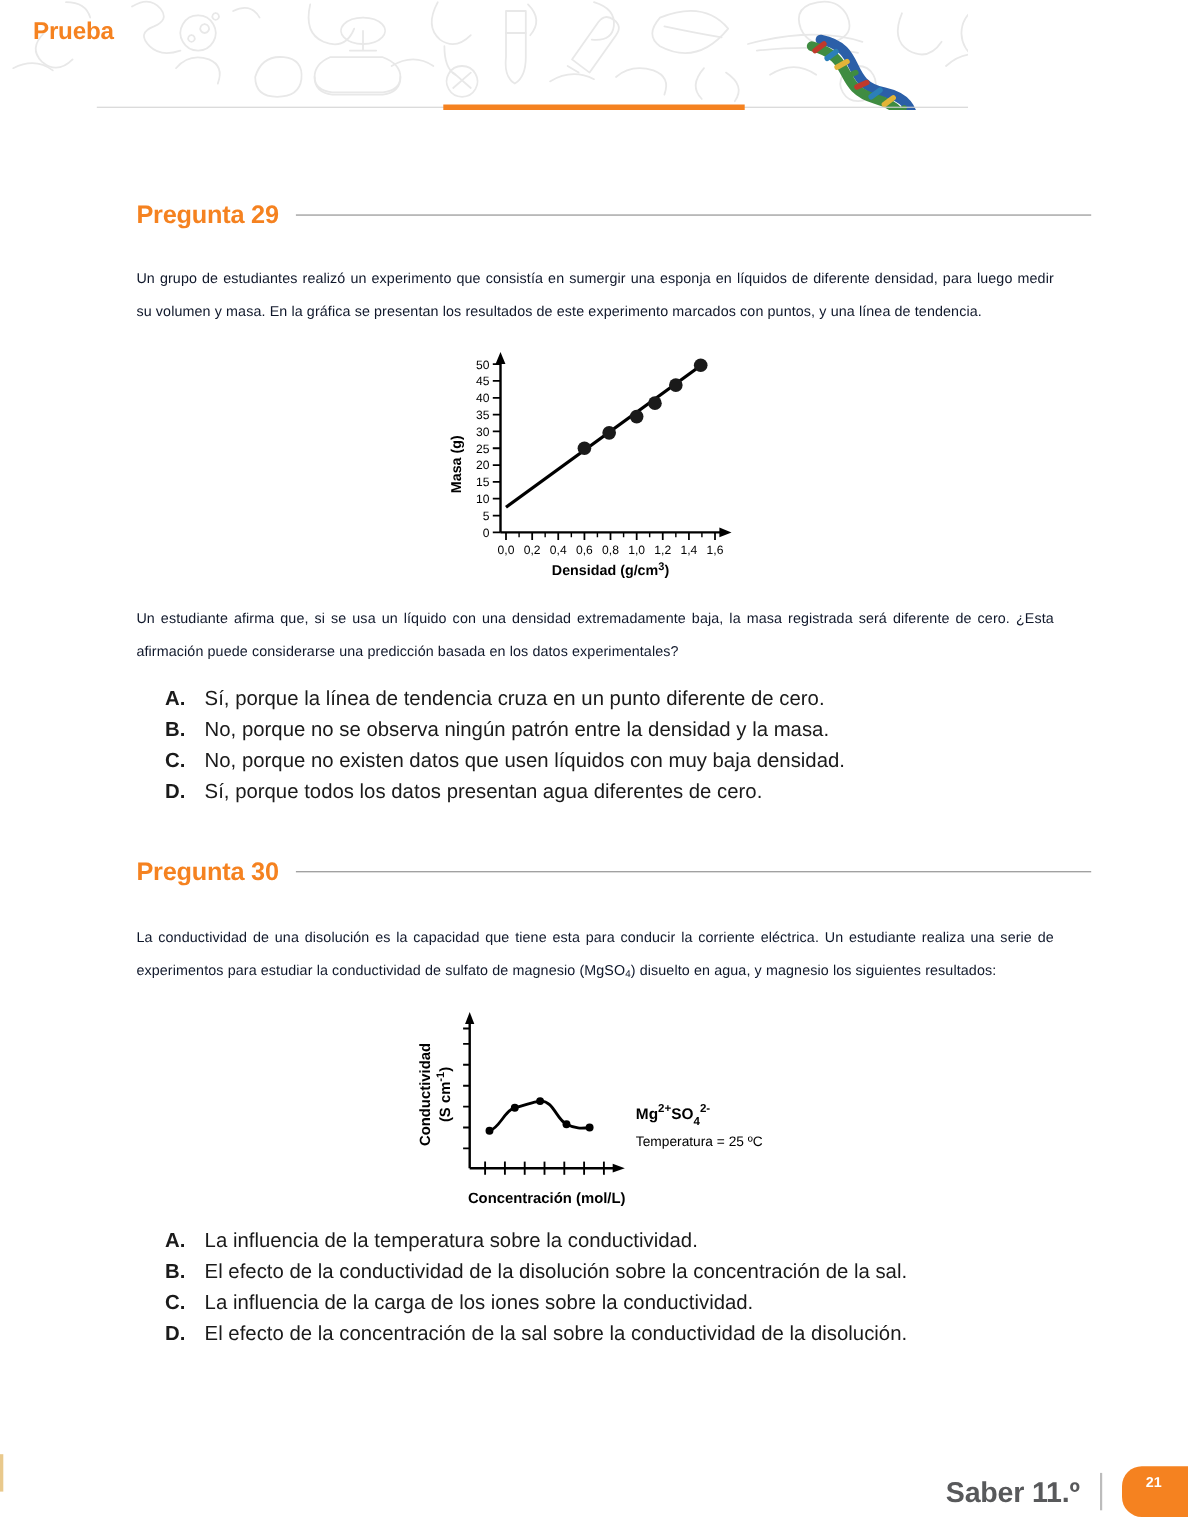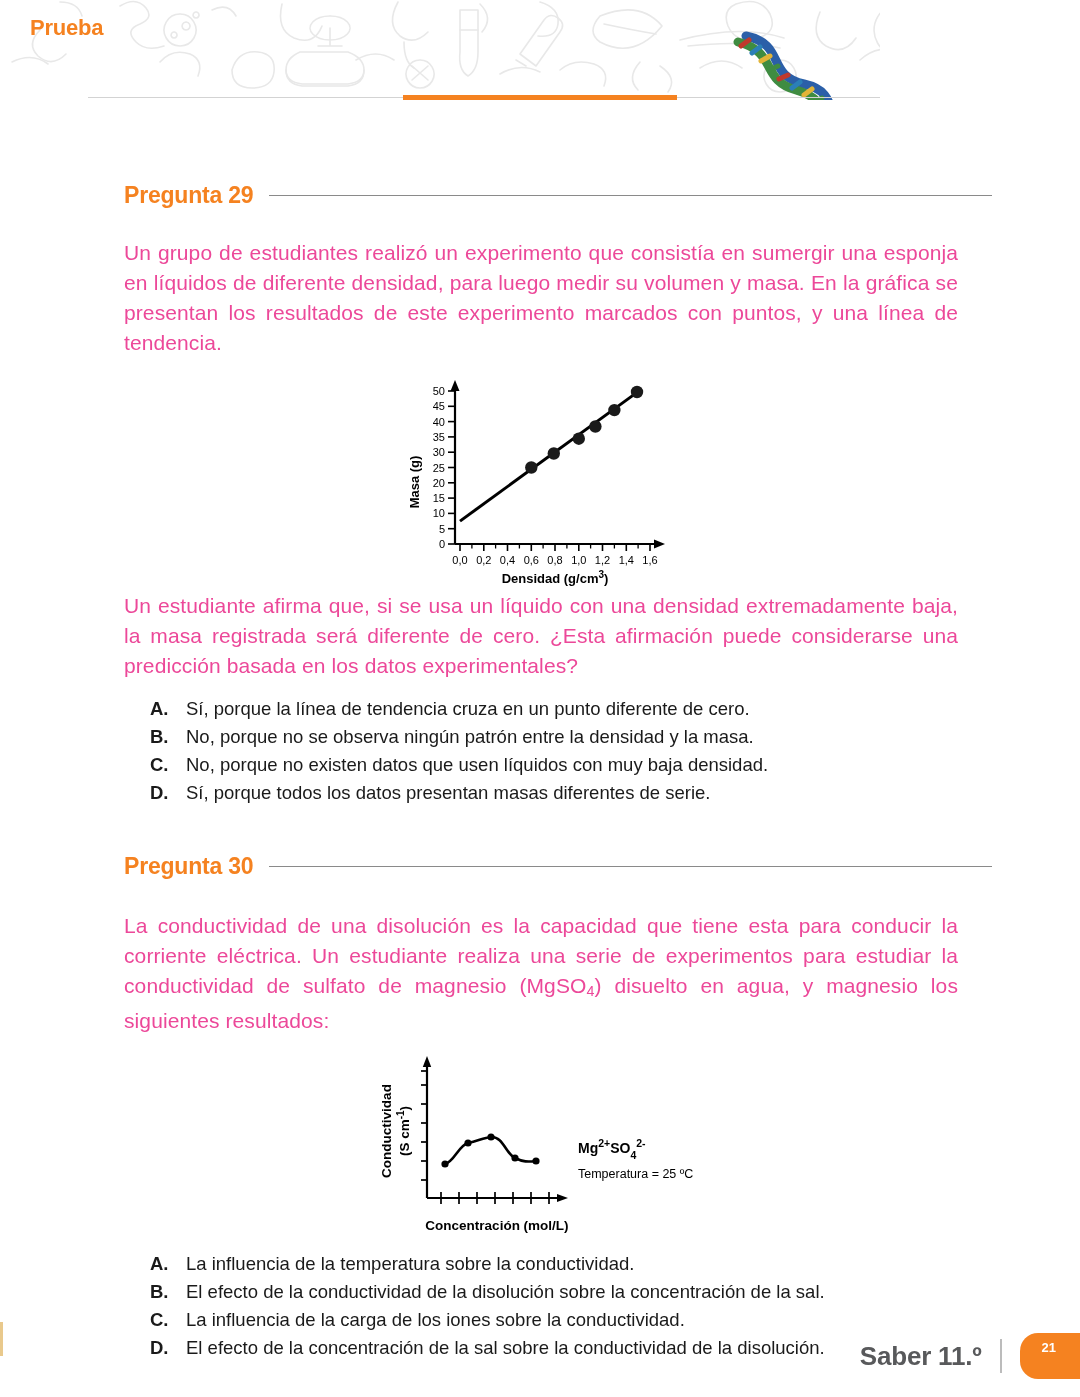--- a/index.html
+++ b/index.html
@@ -100,24 +100,24 @@
   }
   .question-rule {
     flex: 1 1 auto;
     height: 1px;
     background: #8a8a8a;
     margin-left: 16px;
   }
 
   .para {
     margin: 0 122px 0 124px;
-    font-size: 21px;
+    font-size: 13px;
     line-height: 30px;
     text-align: justify;
-    color: #ec4899;
+    color: #0f172a;
     letter-spacing: 0.1px;
   }
 
   .options {
     margin: 14px 0 0 150px;
   }
   .option-row {
     display: flex;
     font-size: 18.5px;
     line-height: 28px;
@@ -350,38 +350,38 @@
           <circle cx="214.4" cy="38.1" r="6.2"></circle>
           <circle cx="237.0" cy="20.0" r="6.2"></circle>
         </g>
 
         <text transform="translate(19,110) rotate(-90)" font-family="Liberation Sans, sans-serif" font-size="13" font-weight="bold" fill="#000000" text-anchor="middle">Masa (g)</text>
 
         <text x="155" y="211" font-family="Liberation Sans, sans-serif" font-size="13" font-weight="bold" fill="#000000" text-anchor="middle">Densidad (g/cm<tspan baseline-shift="super" font-size="10">3</tspan>)</text>
       </svg>
     </div>
 
-    <p class="para" style="margin-top:4px;">Un estudiante afirma que, si se usa un líquido con una densidad extremadamente baja, la masa registrada será diferente de cero. ¿Esta afirmación puede considerarse una predicción basada en los datos experimentales?</p>
+    <p class="para" style="margin-top:20px;">Un estudiante afirma que, si se usa un líquido con una densidad extremadamente baja, la masa registrada será diferente de cero. ¿Esta afirmación puede considerarse una predicción basada en los datos experimentales?</p>
 
     <div class="options">
       <div class="option-row">
         <span class="option-letter">A.</span>
         <span class="option-text">Sí, porque la línea de tendencia cruza en un punto diferente de cero.</span>
       </div>
       <div class="option-row">
         <span class="option-letter">B.</span>
         <span class="option-text">No, porque no se observa ningún patrón entre la densidad y la masa.</span>
       </div>
       <div class="option-row">
         <span class="option-letter">C.</span>
         <span class="option-text">No, porque no existen datos que usen líquidos con muy baja densidad.</span>
       </div>
       <div class="option-row">
         <span class="option-letter">D.</span>
-        <span class="option-text">Sí, porque todos los datos presentan masas diferentes de serie.</span>
+        <span class="option-text">Sí, porque todos los datos presentan agua diferentes de cero.</span>
       </div>
     </div>
   </div>
 
   <div>
 
     <div class="question-header" style="margin-top:42px;">
       <span class="question-label">Pregunta 30</span>
       <span class="question-rule"></span>
     </div>

